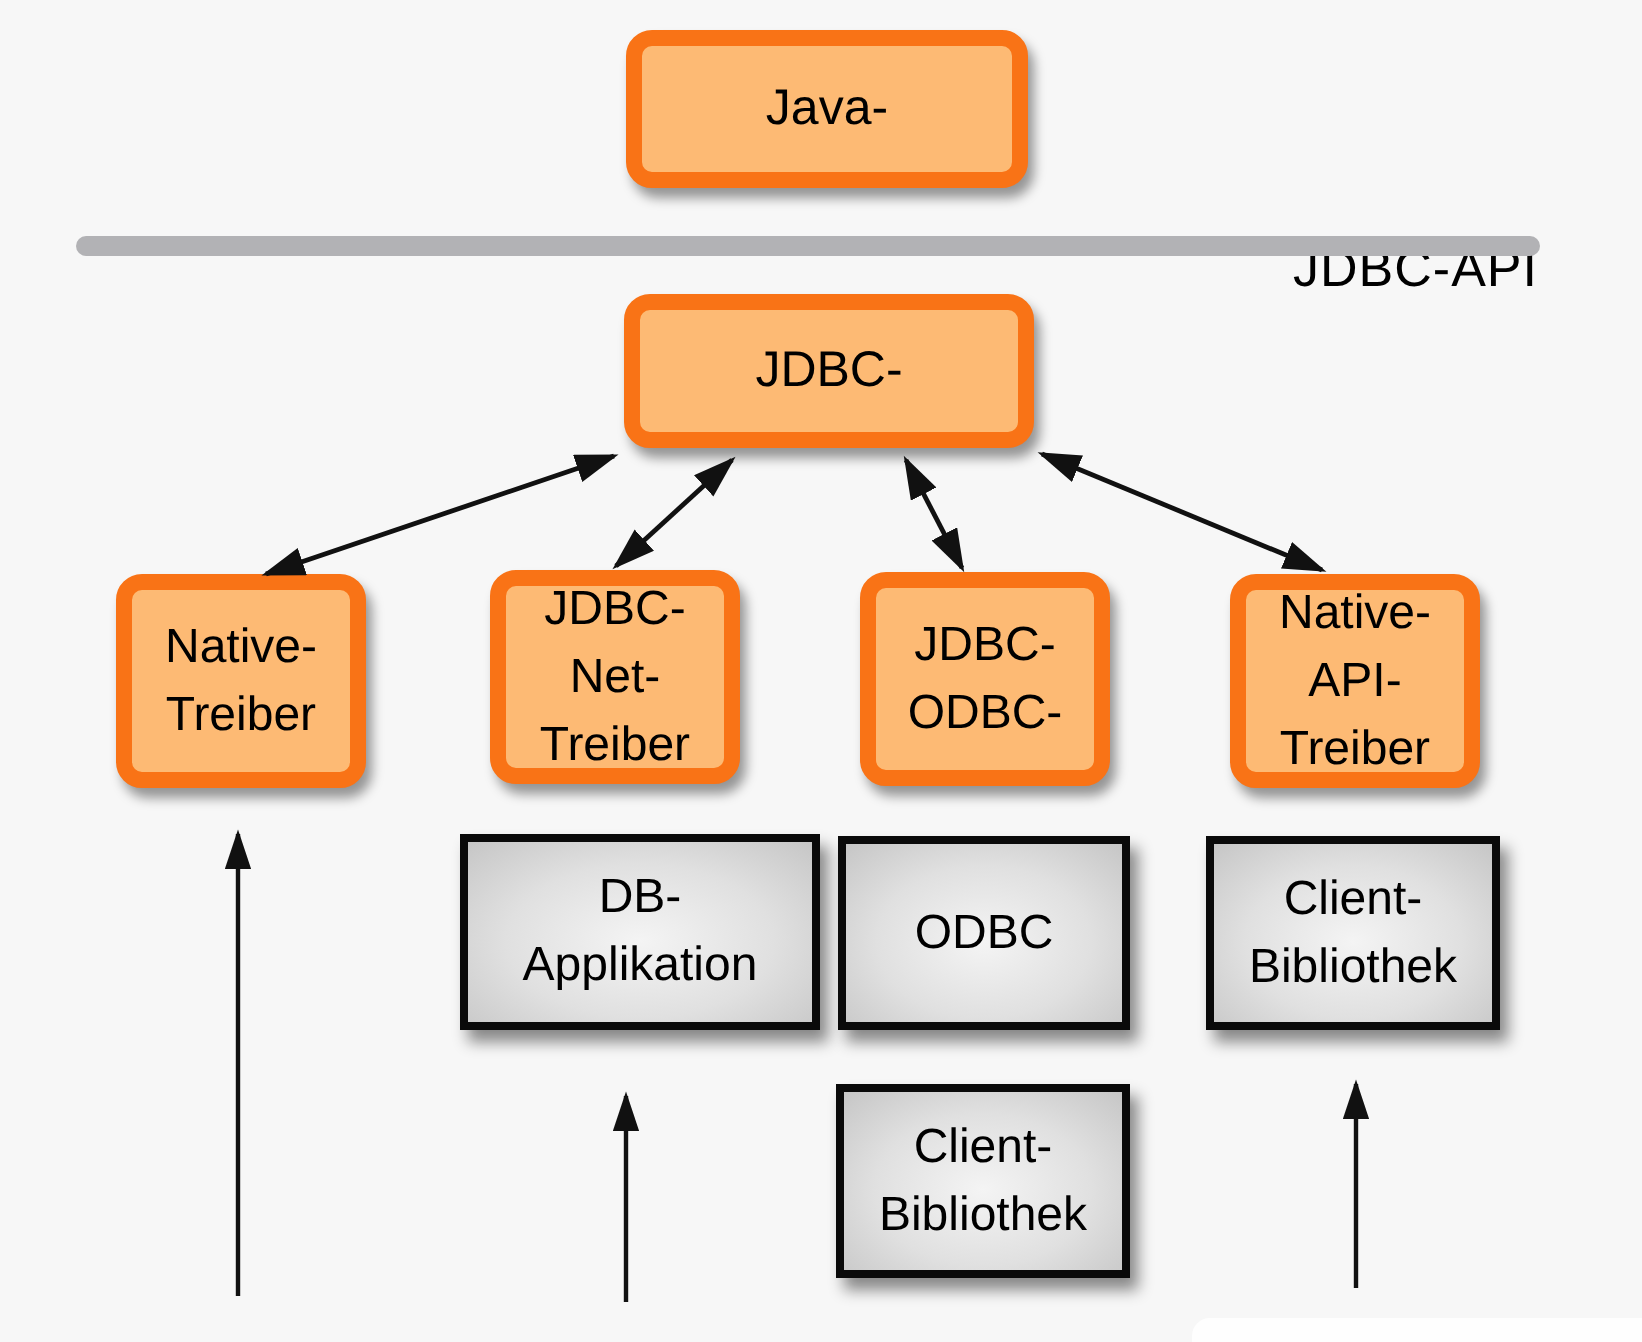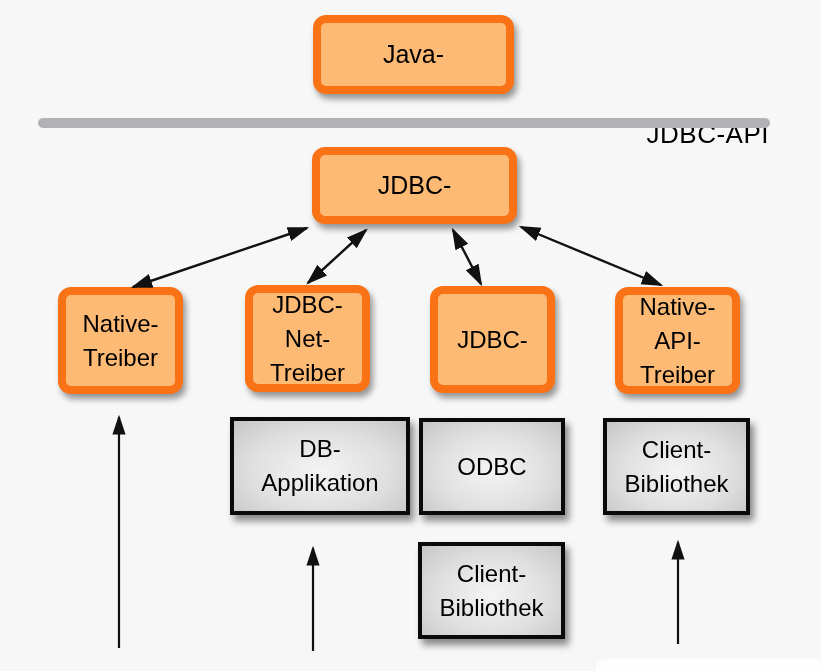--- a/index.html
+++ b/index.html
@@ -61,20 +61,21 @@
   </div>
 
   <div class="box white l3" id="jdbc-net">
     <span>JDBC-</span>
     <span>Net-</span>
     <span>Treiber</span>
   </div>
 
   <div class="box white l3" id="jdbc-odbc">
     <span>JDBC-</span>
+    <span>ODBC-</span>
   </div>
 
   <div class="box white l3" id="native-api">
     <span>Native-</span>
     <span>API-</span>
     <span>Treiber</span>
   </div>
 
   <div class="box gray l3" id="db-middleware">
     <span>DB-</span>

